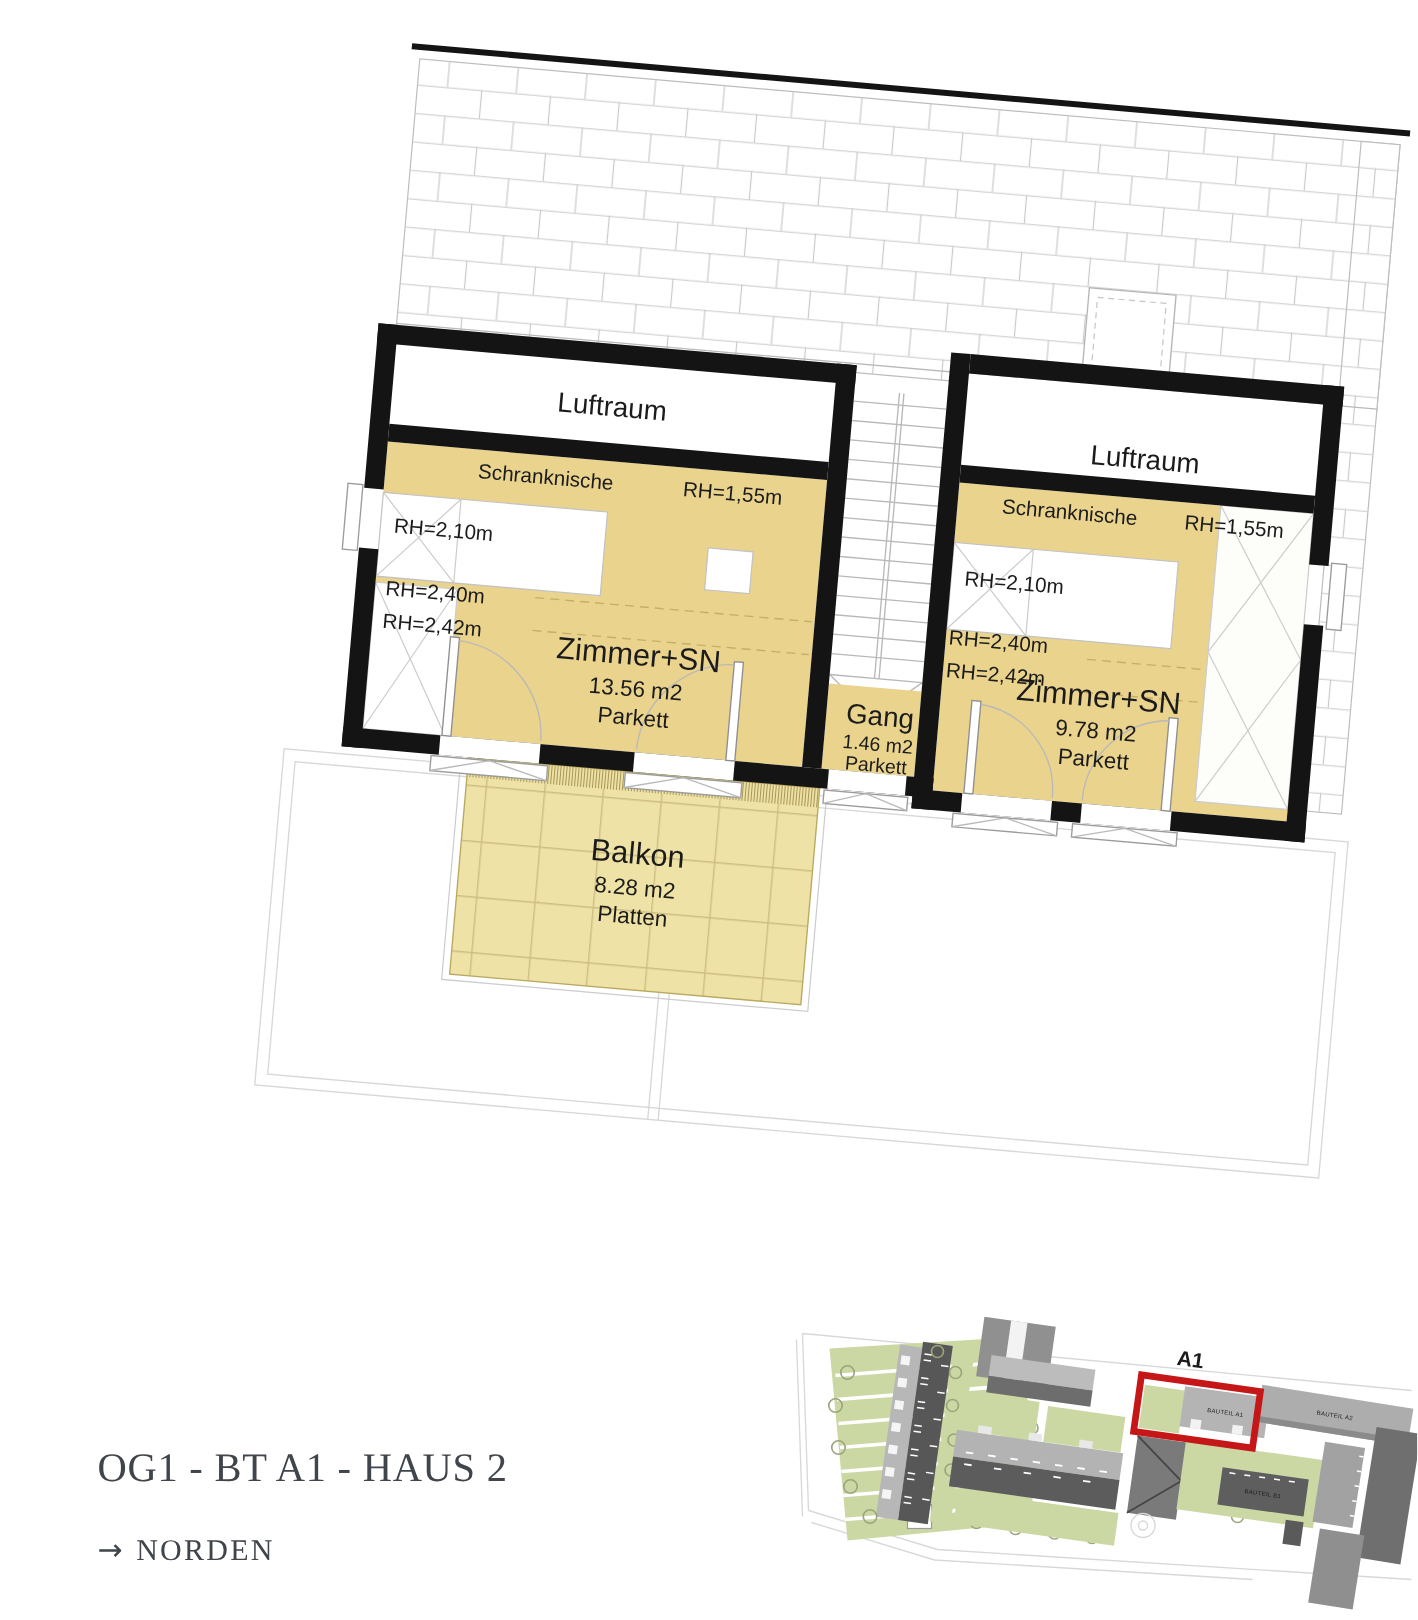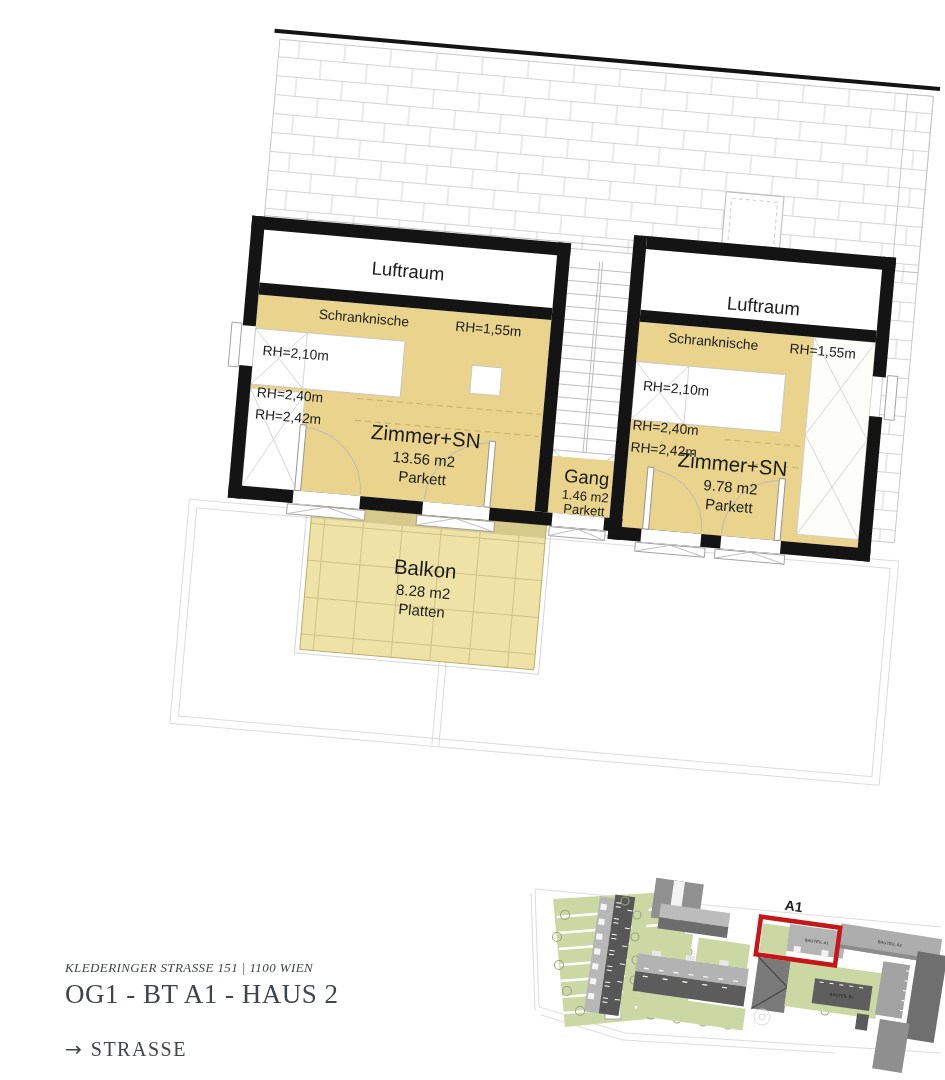--- a/index.html
+++ b/index.html
@@ -323,18 +323,17 @@
       <circle cx="237" cy="142" r="3" class="faint"></circle>
     </g>
 
     <g transform="rotate(8 273 66)">
       <rect x="233" y="47" width="80" height="38" fill="none" stroke-width="4.5" stroke="#c51717"></rect>
     </g>
     <text transform="rotate(8 268 36)" x="268" y="36" font-size="14" font-weight="bold" text-anchor="middle" fill="#c51717">A1</text>
   </svg>
 
   <div class="footer">
-    <div class="addr">KLEDERINGER STRASSE 151 | 1100 WIEN</div>
     <div class="title">OG1 - BT A1 - HAUS 2</div>
-    <div class="norden"><span class="arr">→</span><span>STRASSE</span></div>
+    <div class="norden"><span class="arr">→</span><span>NORDEN</span></div>
   </div>
 
 </div>
 
 </body></html>

